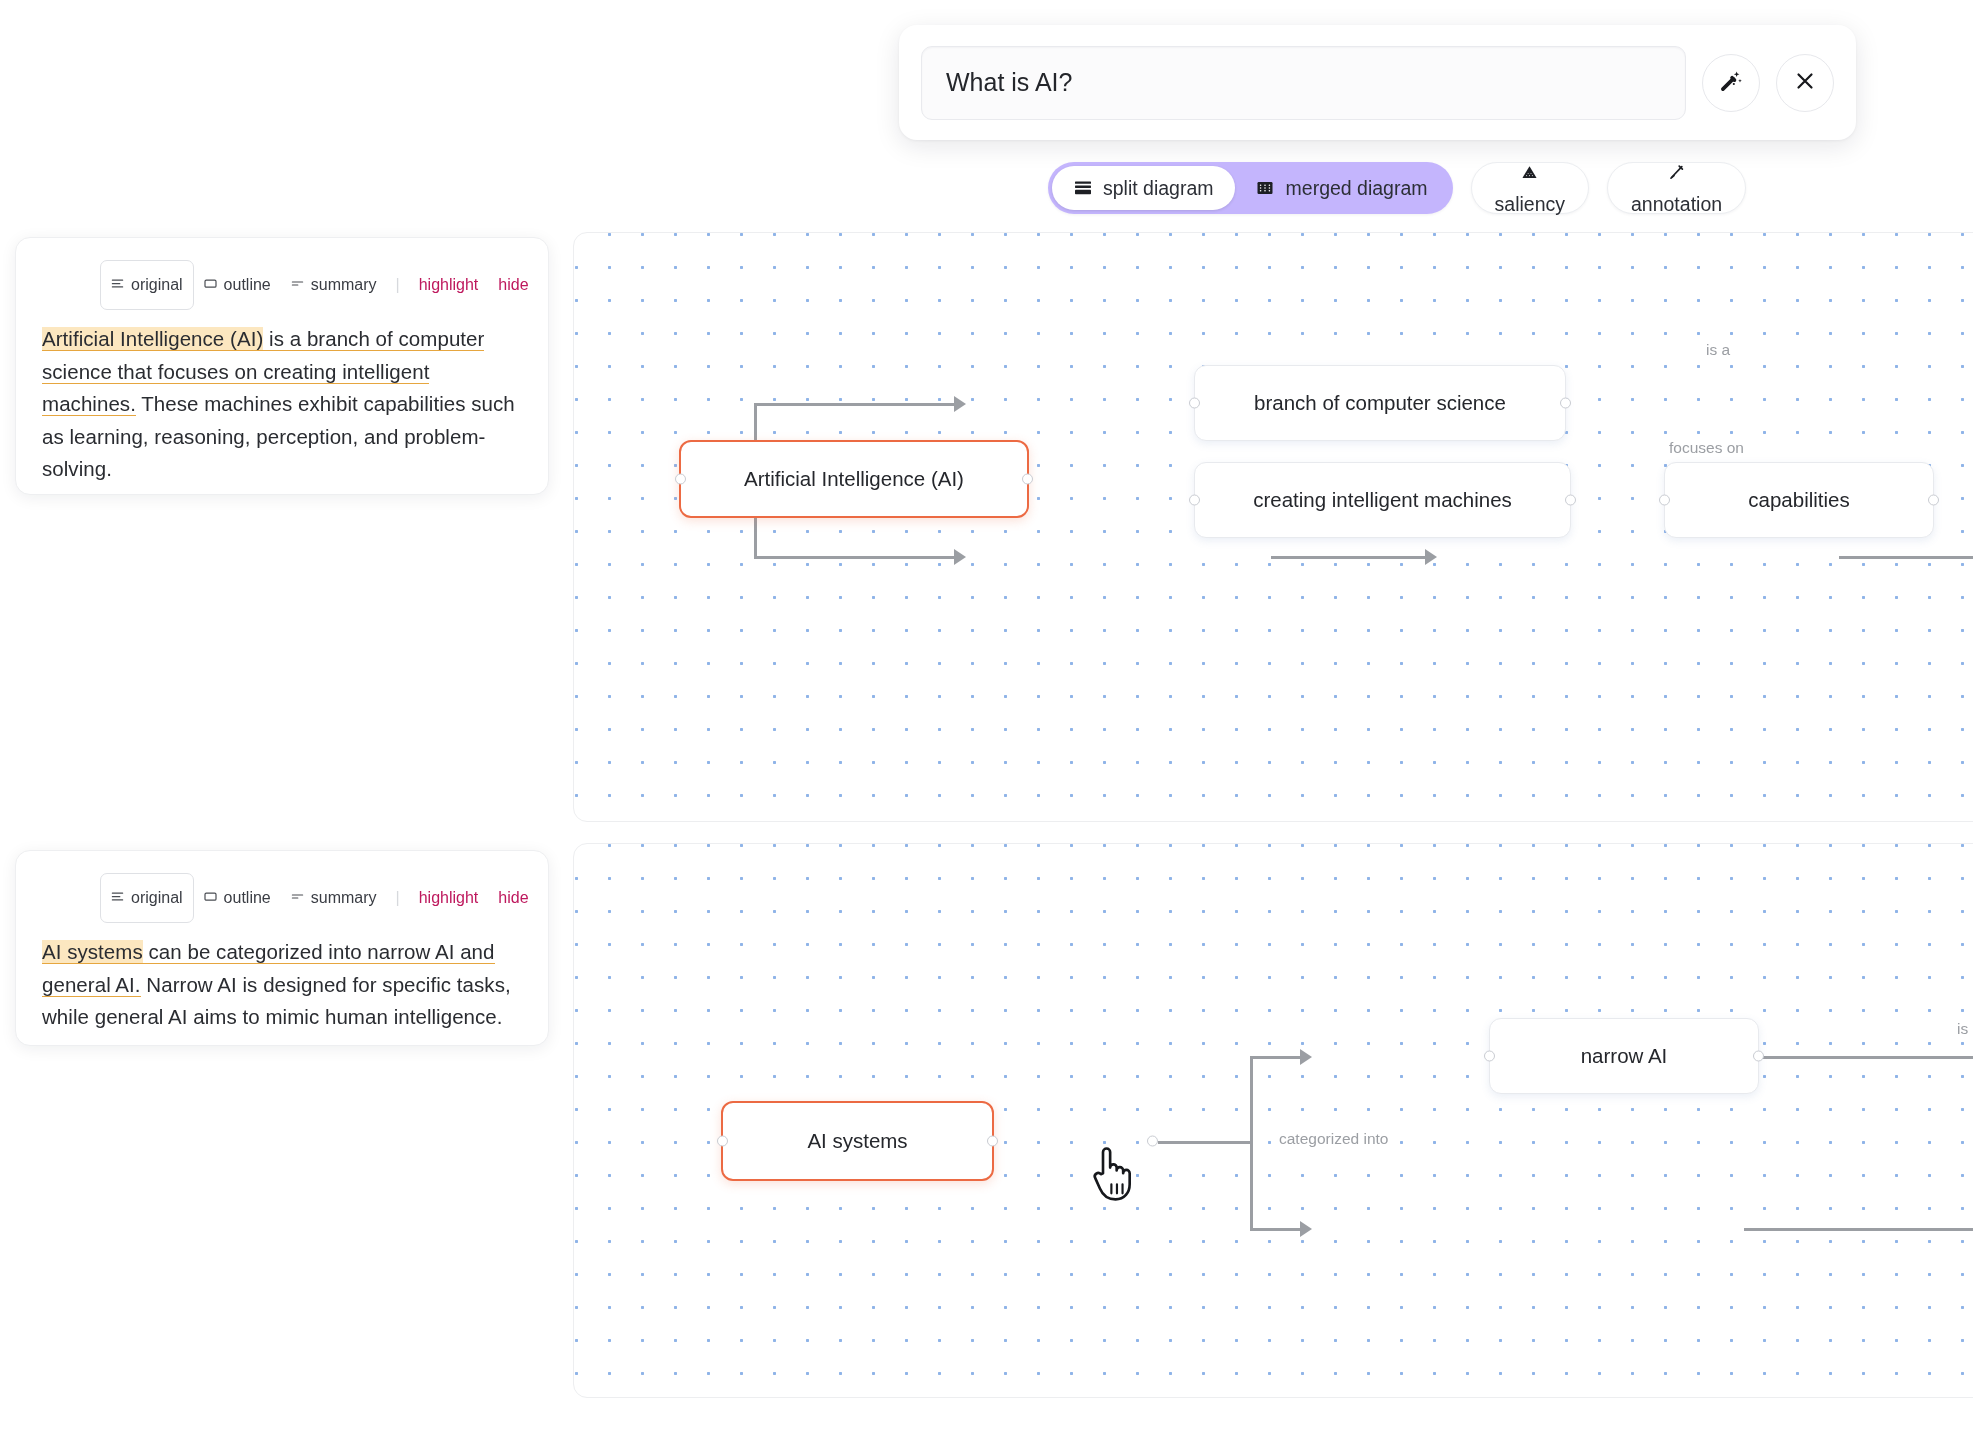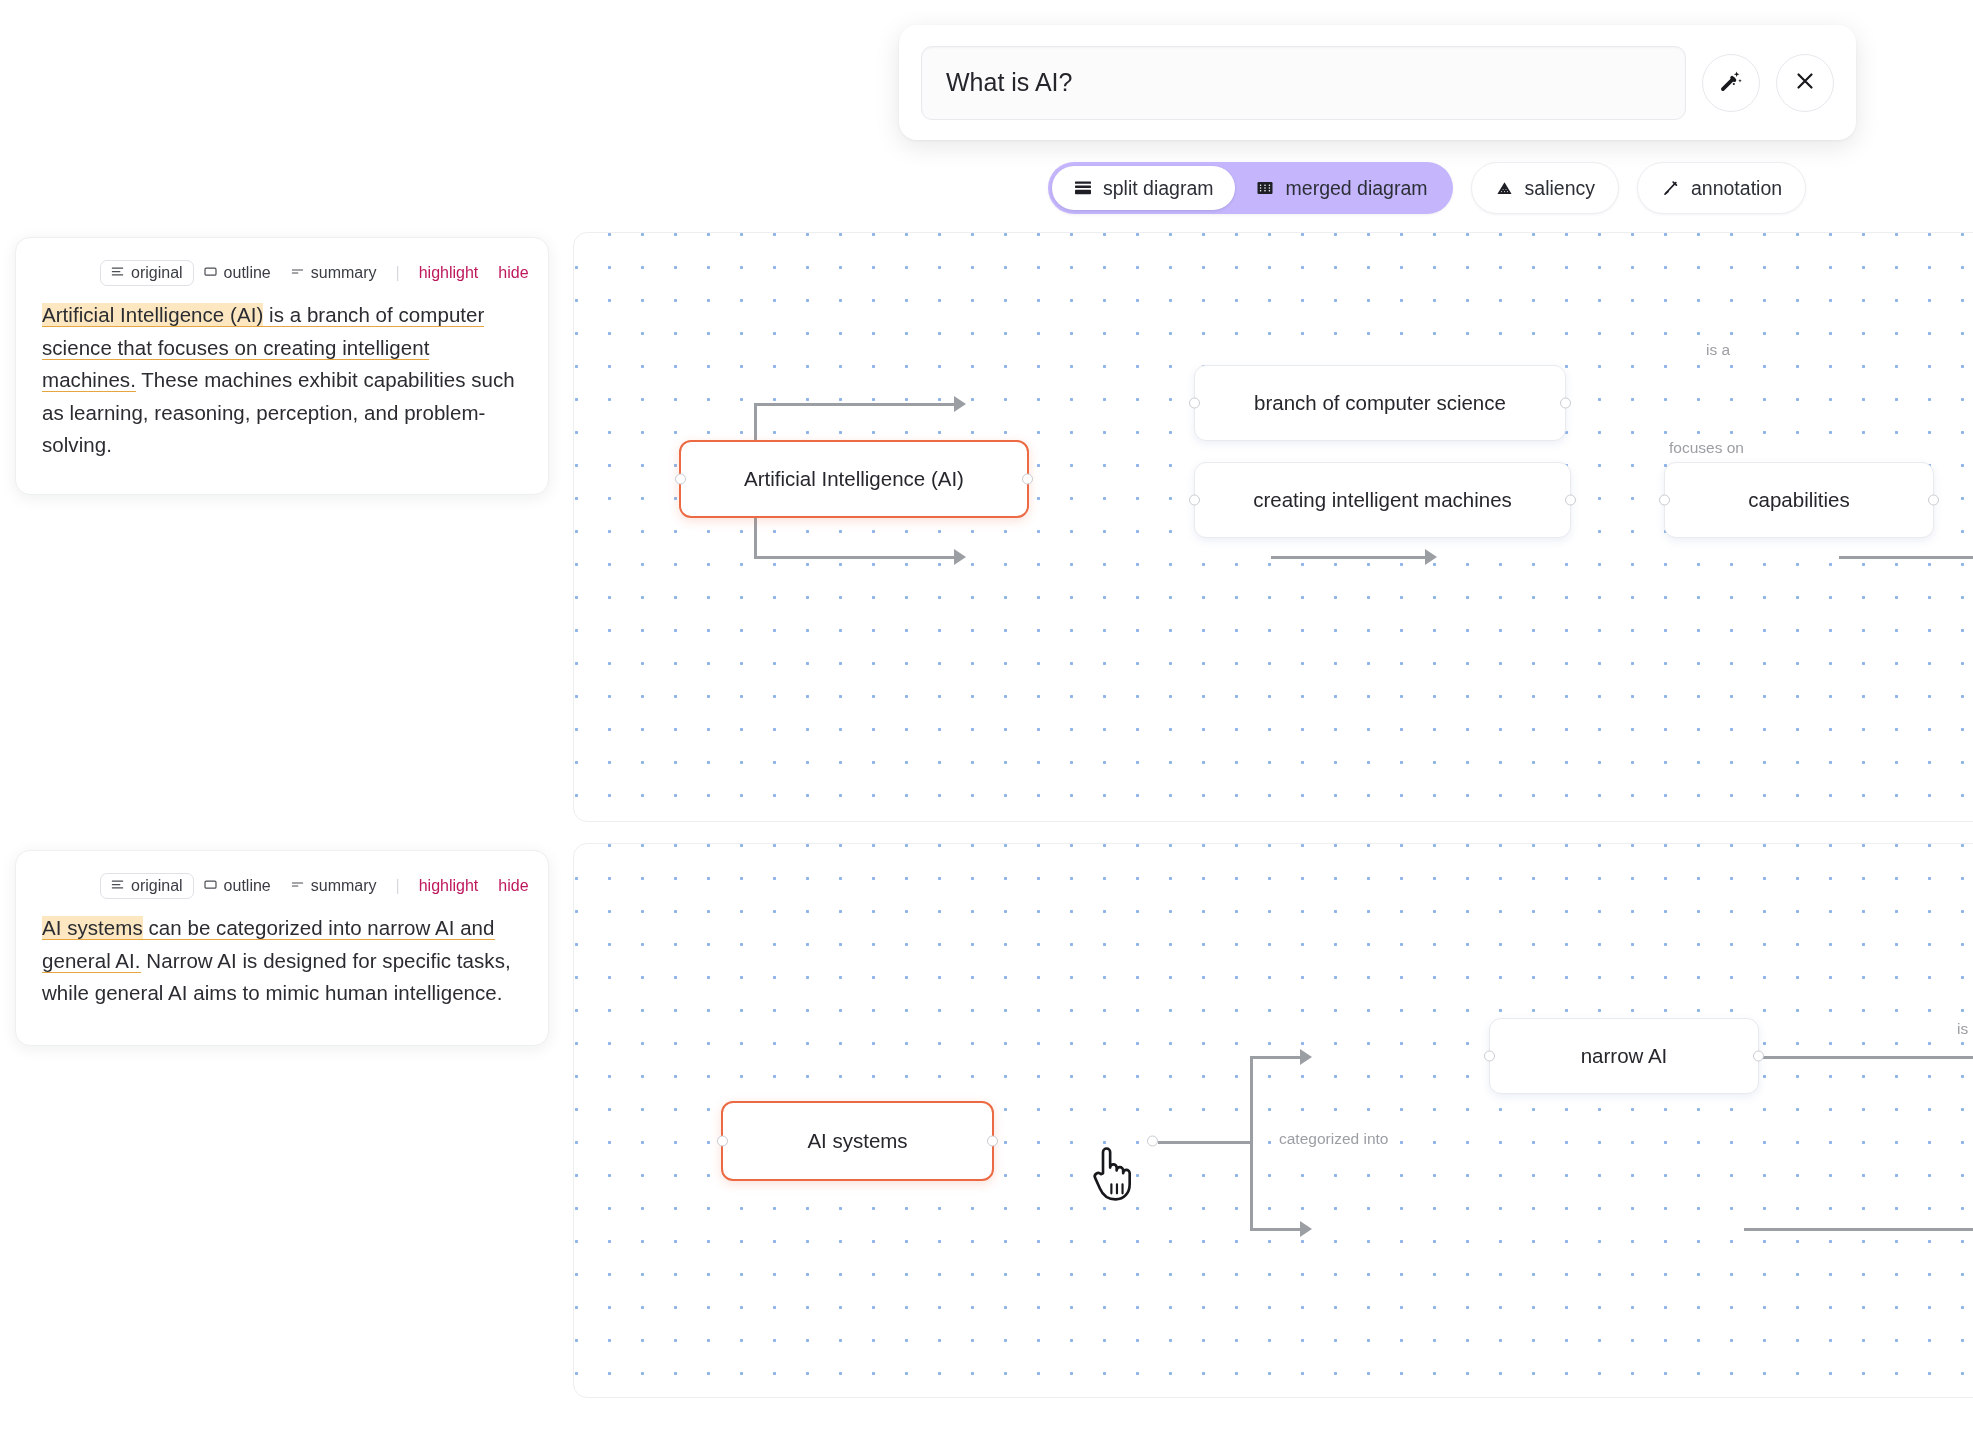--- a/index.html
+++ b/index.html
@@ -111,20 +111,21 @@
     padding: 0 23px;
     border-radius: 26px;
     background: #ffffff;
     border: 1px solid #eceef1;
     font-size: 19.5px;
     color: #2c2f36;
     cursor: pointer;
     white-space: nowrap;
     box-shadow: 0 1px 3px rgba(17,24,39,0.05);
     font-family: "Liberation Sans", sans-serif;
+    flex-direction: column;
   }
 
   .chip-ico { display: flex; align-items: center; justify-content: center; width: 19px; height: 19px; }
 
   
   .text-card {
     position: absolute;
     background: #ffffff;
     border: 1px solid #eeeff1;
     border-radius: 15px;
@@ -142,21 +143,21 @@
     padding-left: 58px;
   }
 
   .seg {
     display: flex;
     align-items: center;
     gap: 7px;
     font-size: 16px;
     color: #3a3d44;
     cursor: pointer;
-    padding: 3px 10px;
+    padding: 15px 10px;
     border-radius: 7px;
     white-space: nowrap;
   }
   .seg.boxed { border: 1px solid #dfe1e5; background: #fff; }
   .seg.muted { color: #be185d; }
   .seg-divider { color: #d7d9dd; font-size: 16px; padding: 0 9px; }
 
   .card-body {
     font-size: 20.5px;
     line-height: 32.5px;

